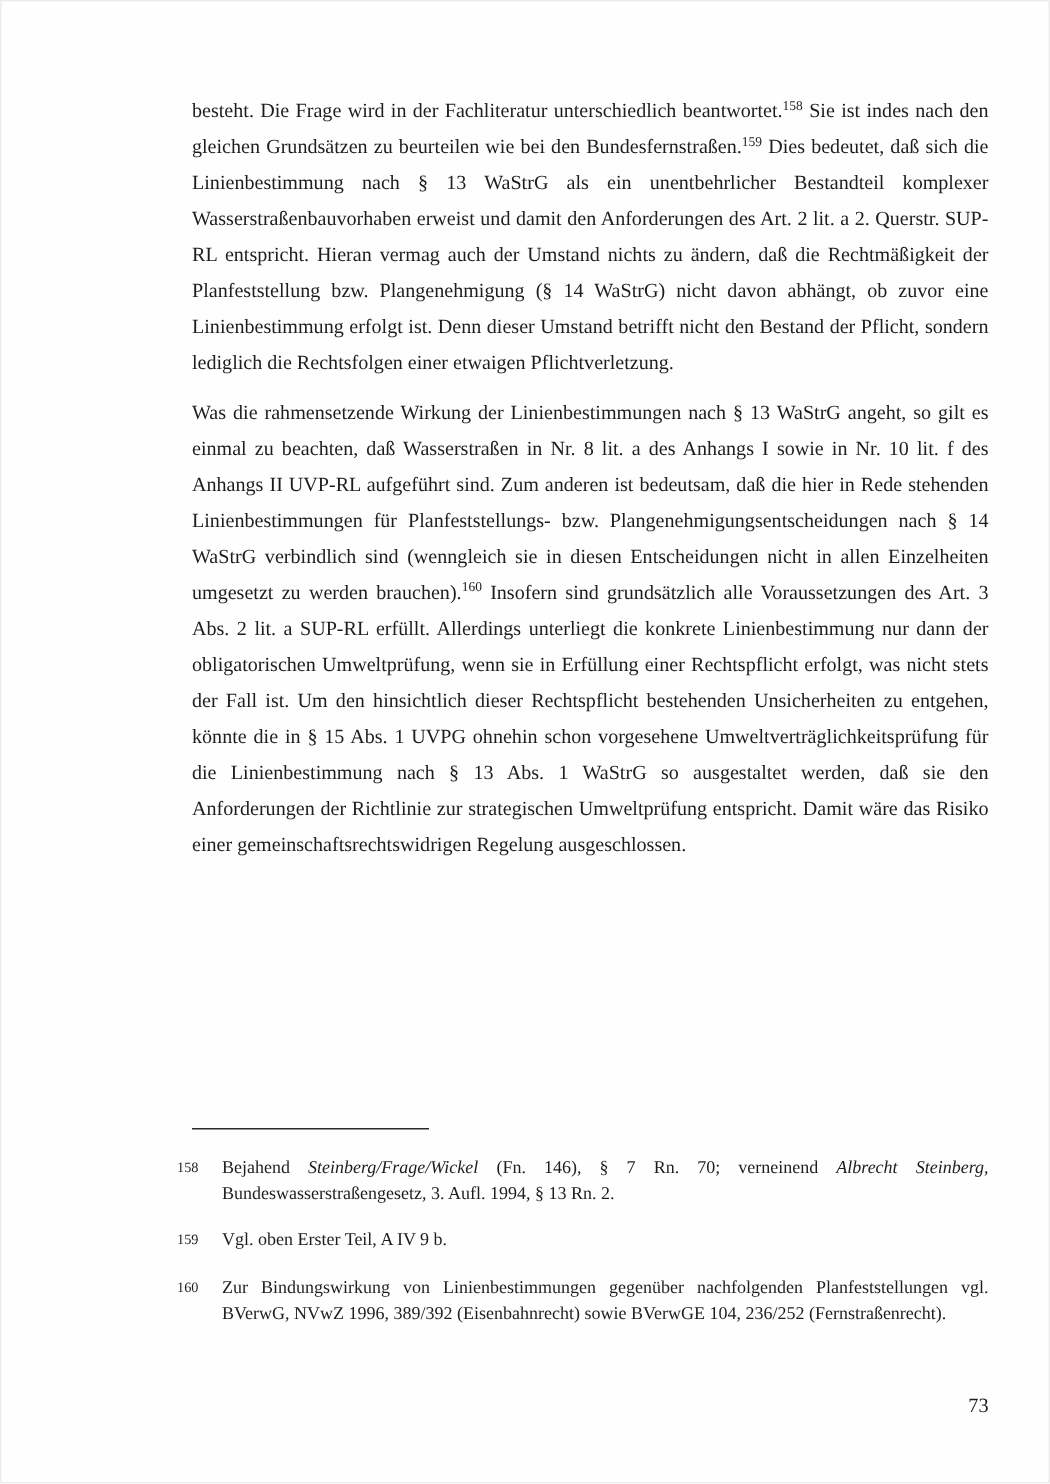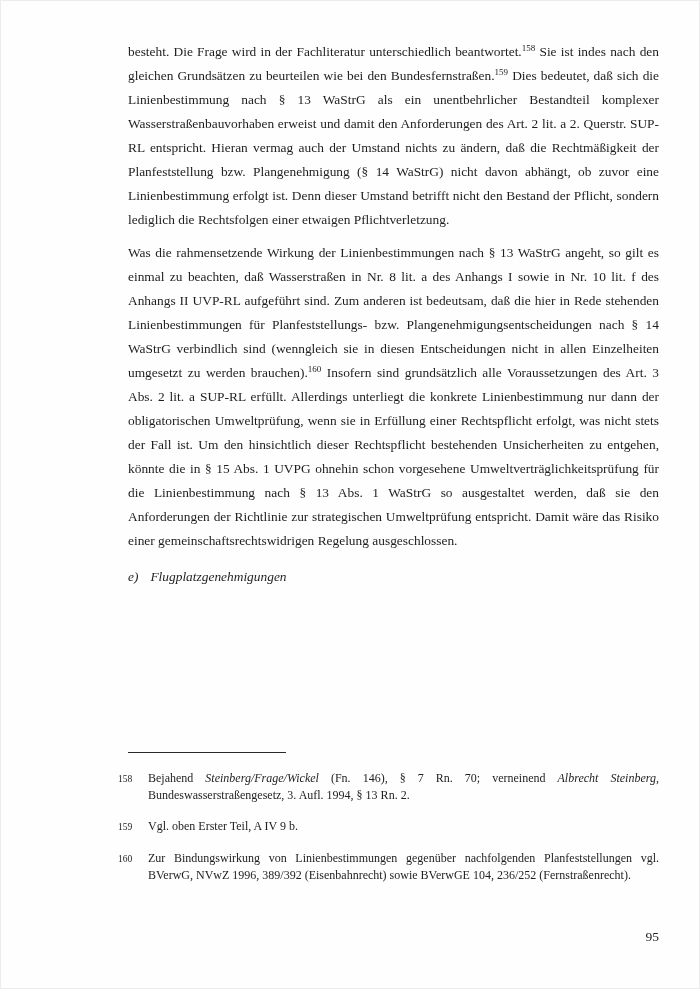--- a/index.html
+++ b/index.html
@@ -14,21 +14,21 @@
     height: 989px;
     background: #fefefe;
     overflow: hidden;
     font-family: "Liberation Serif", "DejaVu Serif", serif;
     color: #1d1d1d;
     box-shadow: inset 0 0 0 1px #ececec;
   }
   .text-block {
     position: absolute;
     left: 128px;
-    top: 40px;
+    top: 62px;
     width: 531px;
   }
   .body-par {
     margin: 0 0 9px 0;
     font-size: 13.4px;
     line-height: 24px;
     text-align: justify;
     hyphens: auto;
     -webkit-hyphens: auto;
   }
@@ -85,35 +85,34 @@
     font-size: 13.5px;
   }
 </style>
 </head>
 <body>
 
 <div class="page">
   <main class="text-block" id="main-text">
       <p class="body-par"><span>besteht. Die Frage wird in der Fachliteratur unterschiedlich beantwortet.</span><sup class="fn-ref">158</sup><span> Sie ist indes nach den gleichen Grundsätzen zu beurteilen wie bei den Bundesfernstraßen.</span><sup class="fn-ref">159</sup><span> Dies bedeutet, daß sich die Linienbestimmung nach § 13 WaStrG als ein unentbehrlicher Bestandteil komplexer Wasserstraßenbauvorhaben erweist und damit den Anforderungen des Art. 2 lit. a 2. Querstr. SUP-RL entspricht. Hieran vermag auch der Umstand nichts zu ändern, daß die Rechtmäßigkeit der Planfeststellung bzw. Plangenehmigung (§ 14 WaStrG) nicht davon abhängt, ob zuvor eine Linienbestimmung erfolgt ist. Denn dieser Umstand betrifft nicht den Bestand der Pflicht, sondern lediglich die Rechtsfolgen einer etwaigen Pflichtverletzung.</span></p>
       <p class="body-par"><span>Was die rahmensetzende Wirkung der Linienbestimmungen nach § 13 WaStrG angeht, so gilt es einmal zu beachten, daß Wasserstraßen in Nr. 8 lit. a des Anhangs I sowie in Nr. 10 lit. f des Anhangs II UVP-RL aufgeführt sind. Zum anderen ist bedeutsam, daß die hier in Rede stehenden Linienbestimmungen für Planfeststellungs- bzw. Plangenehmigungsentscheidungen nach § 14 WaStrG verbindlich sind (wenngleich sie in diesen Entscheidungen nicht in allen Einzelheiten umgesetzt zu werden brauchen).</span><sup class="fn-ref">160</sup><span> Insofern sind grundsätzlich alle Voraussetzungen des Art. 3 Abs. 2 lit. a SUP-RL erfüllt. Allerdings unterliegt die konkrete Linienbestimmung nur dann der obligatorischen Umweltprüfung, wenn sie in Erfüllung einer Rechtspflicht erfolgt, was nicht stets der Fall ist. Um den hinsichtlich dieser Rechtspflicht bestehenden Unsicherheiten zu entgehen, könnte die in § 15 Abs. 1 UVPG ohnehin schon vorgesehene Umweltverträglichkeitsprüfung für die Linienbestimmung nach § 13 Abs. 1 WaStrG so ausgestaltet werden, daß sie den Anforderungen der Richtlinie zur strategischen Umweltprüfung entspricht. Damit wäre das Risiko einer gemeinschaftsrechtswidrigen Regelung ausgeschlossen.</span></p>
-      <p class="heading"><em>e)</em><em class="tab">Flugplatzgenehmigungen</em></p>
     </main>
 
   <section class="footnote-sec">
     <hr class="fn-rule">
     <div id="footnote-list">
         <div class="footnote">
           <span class="fn-num">158</span>
           <span class="fn-body"><span>Bejahend </span><em>Steinberg/Frage/Wickel</em><span> (Fn. 146), § 7 Rn. 70; verneinend </span><em>Albrecht Steinberg</em><span>, Bundeswasserstraßengesetz, 3. Aufl. 1994, § 13 Rn. 2.</span></span>
         </div>
         <div class="footnote">
           <span class="fn-num">159</span>
           <span class="fn-body"><span>Vgl. oben Erster Teil, A IV 9 b.</span></span>
         </div>
         <div class="footnote">
           <span class="fn-num">160</span>
           <span class="fn-body"><span>Zur Bindungswirkung von Linienbestimmungen gegenüber nachfolgenden Planfeststellungen vgl. BVerwG, NVwZ 1996, 389/392 (Eisenbahnrecht) sowie BVerwGE 104, 236/252 (Fernstraßenrecht).</span></span>
         </div>
       </div>
   </section>
 
-  <div class="page-num">95</div>
+  <div class="page-num">73</div>
 </div>
 
 </body></html>

